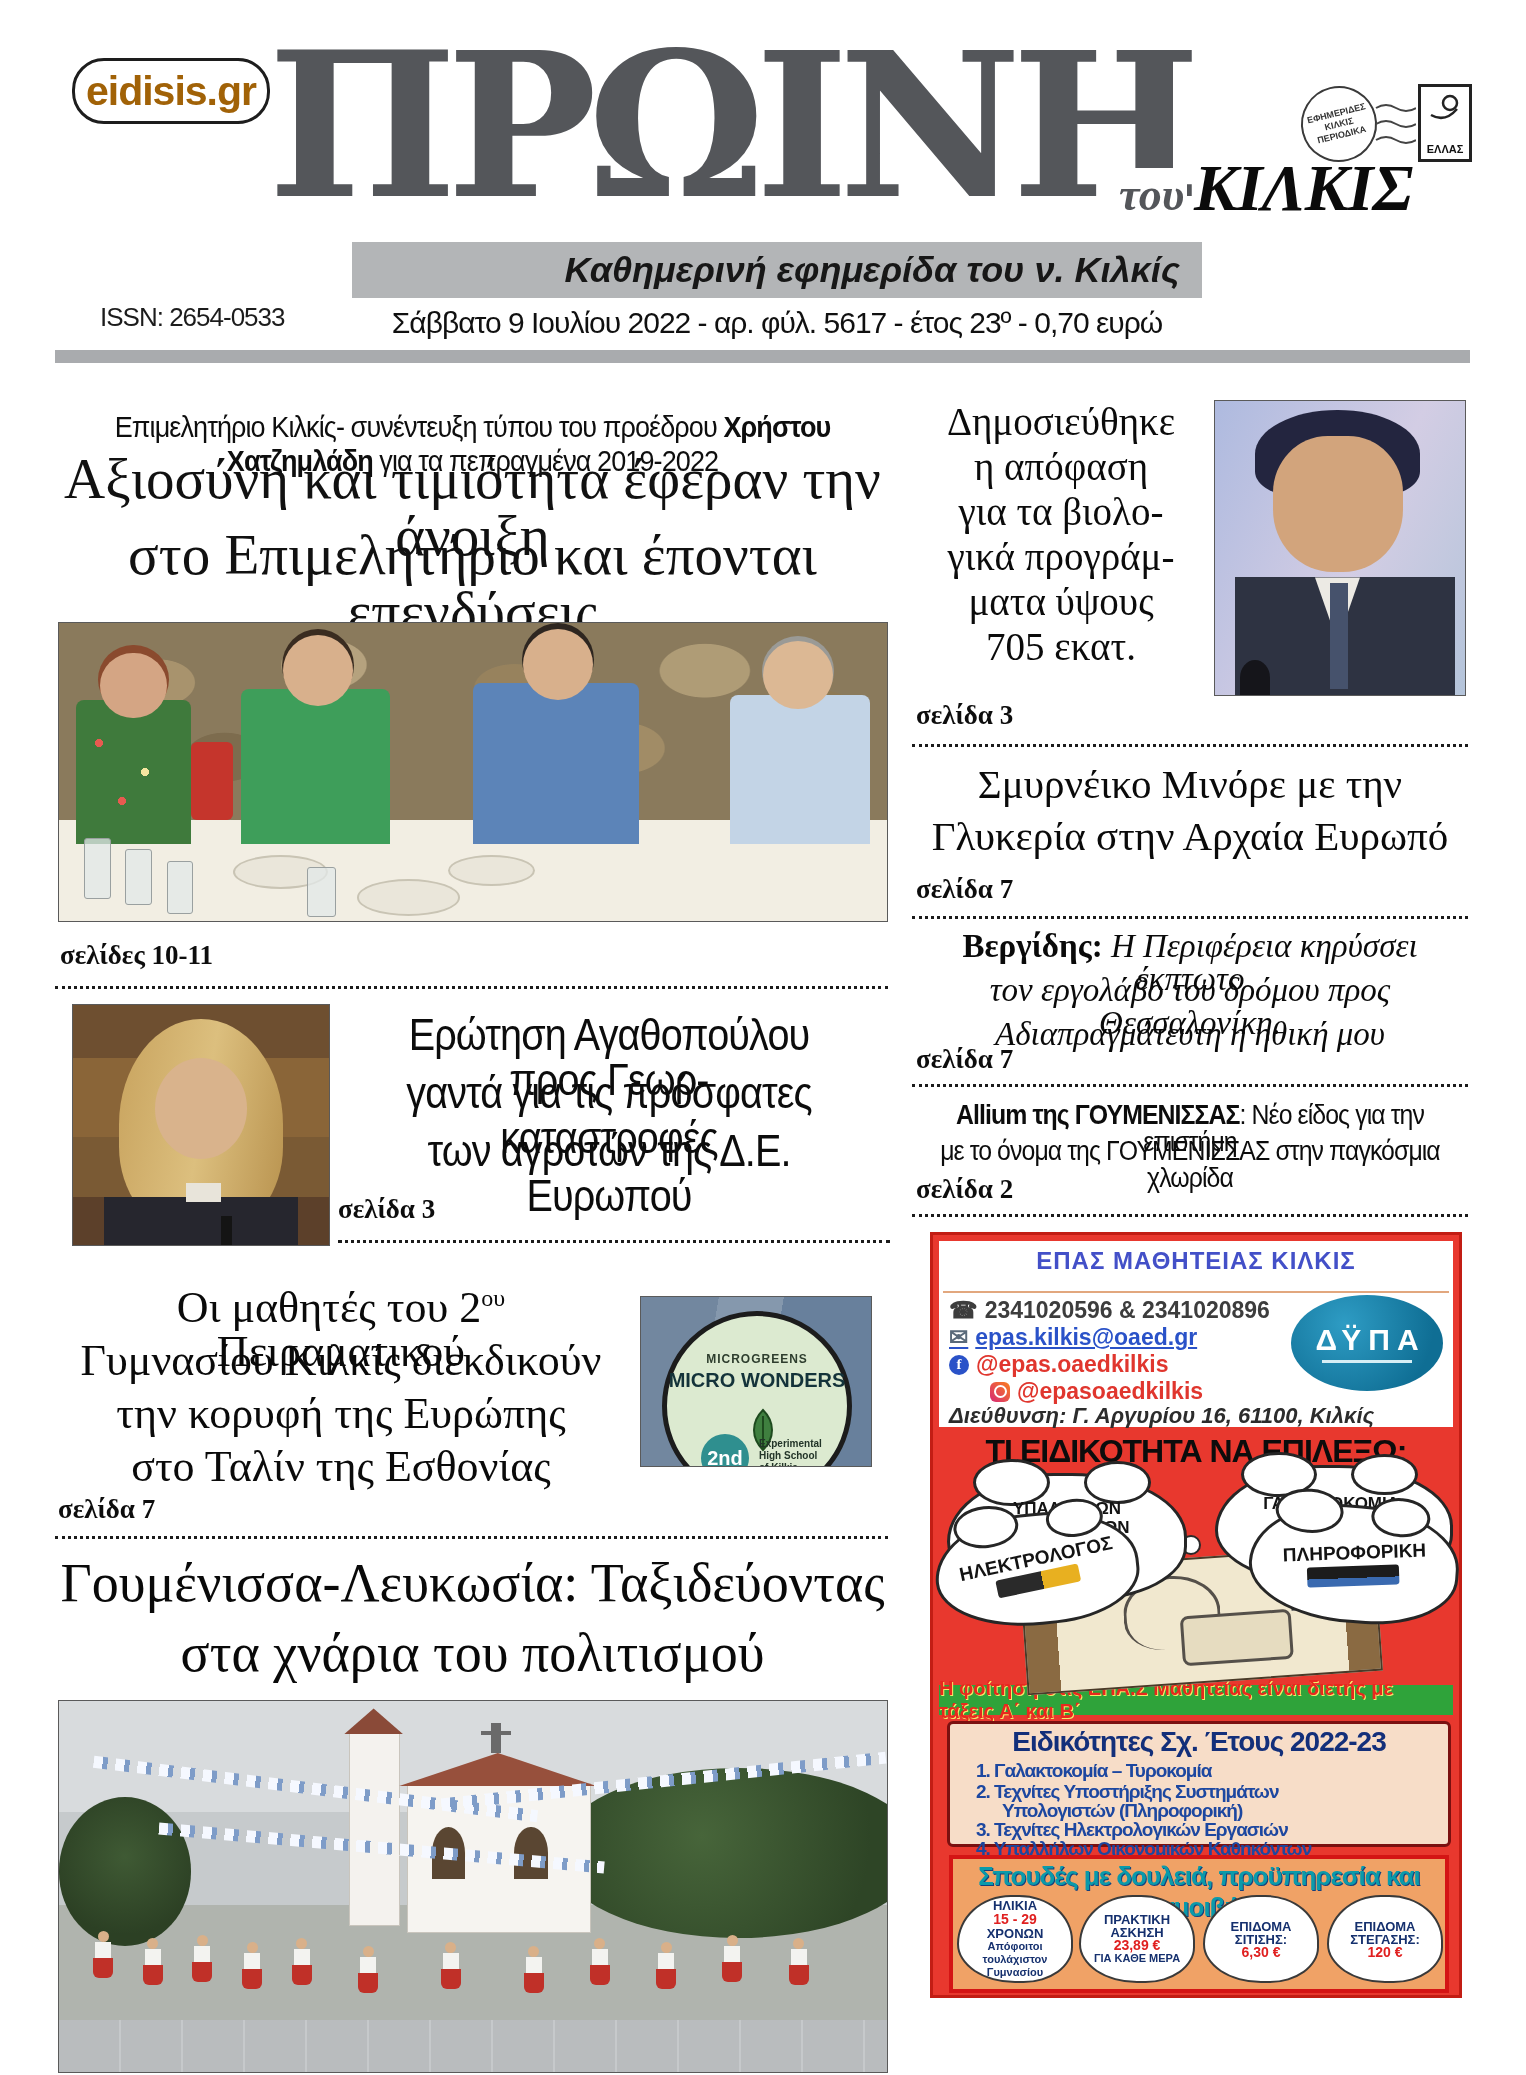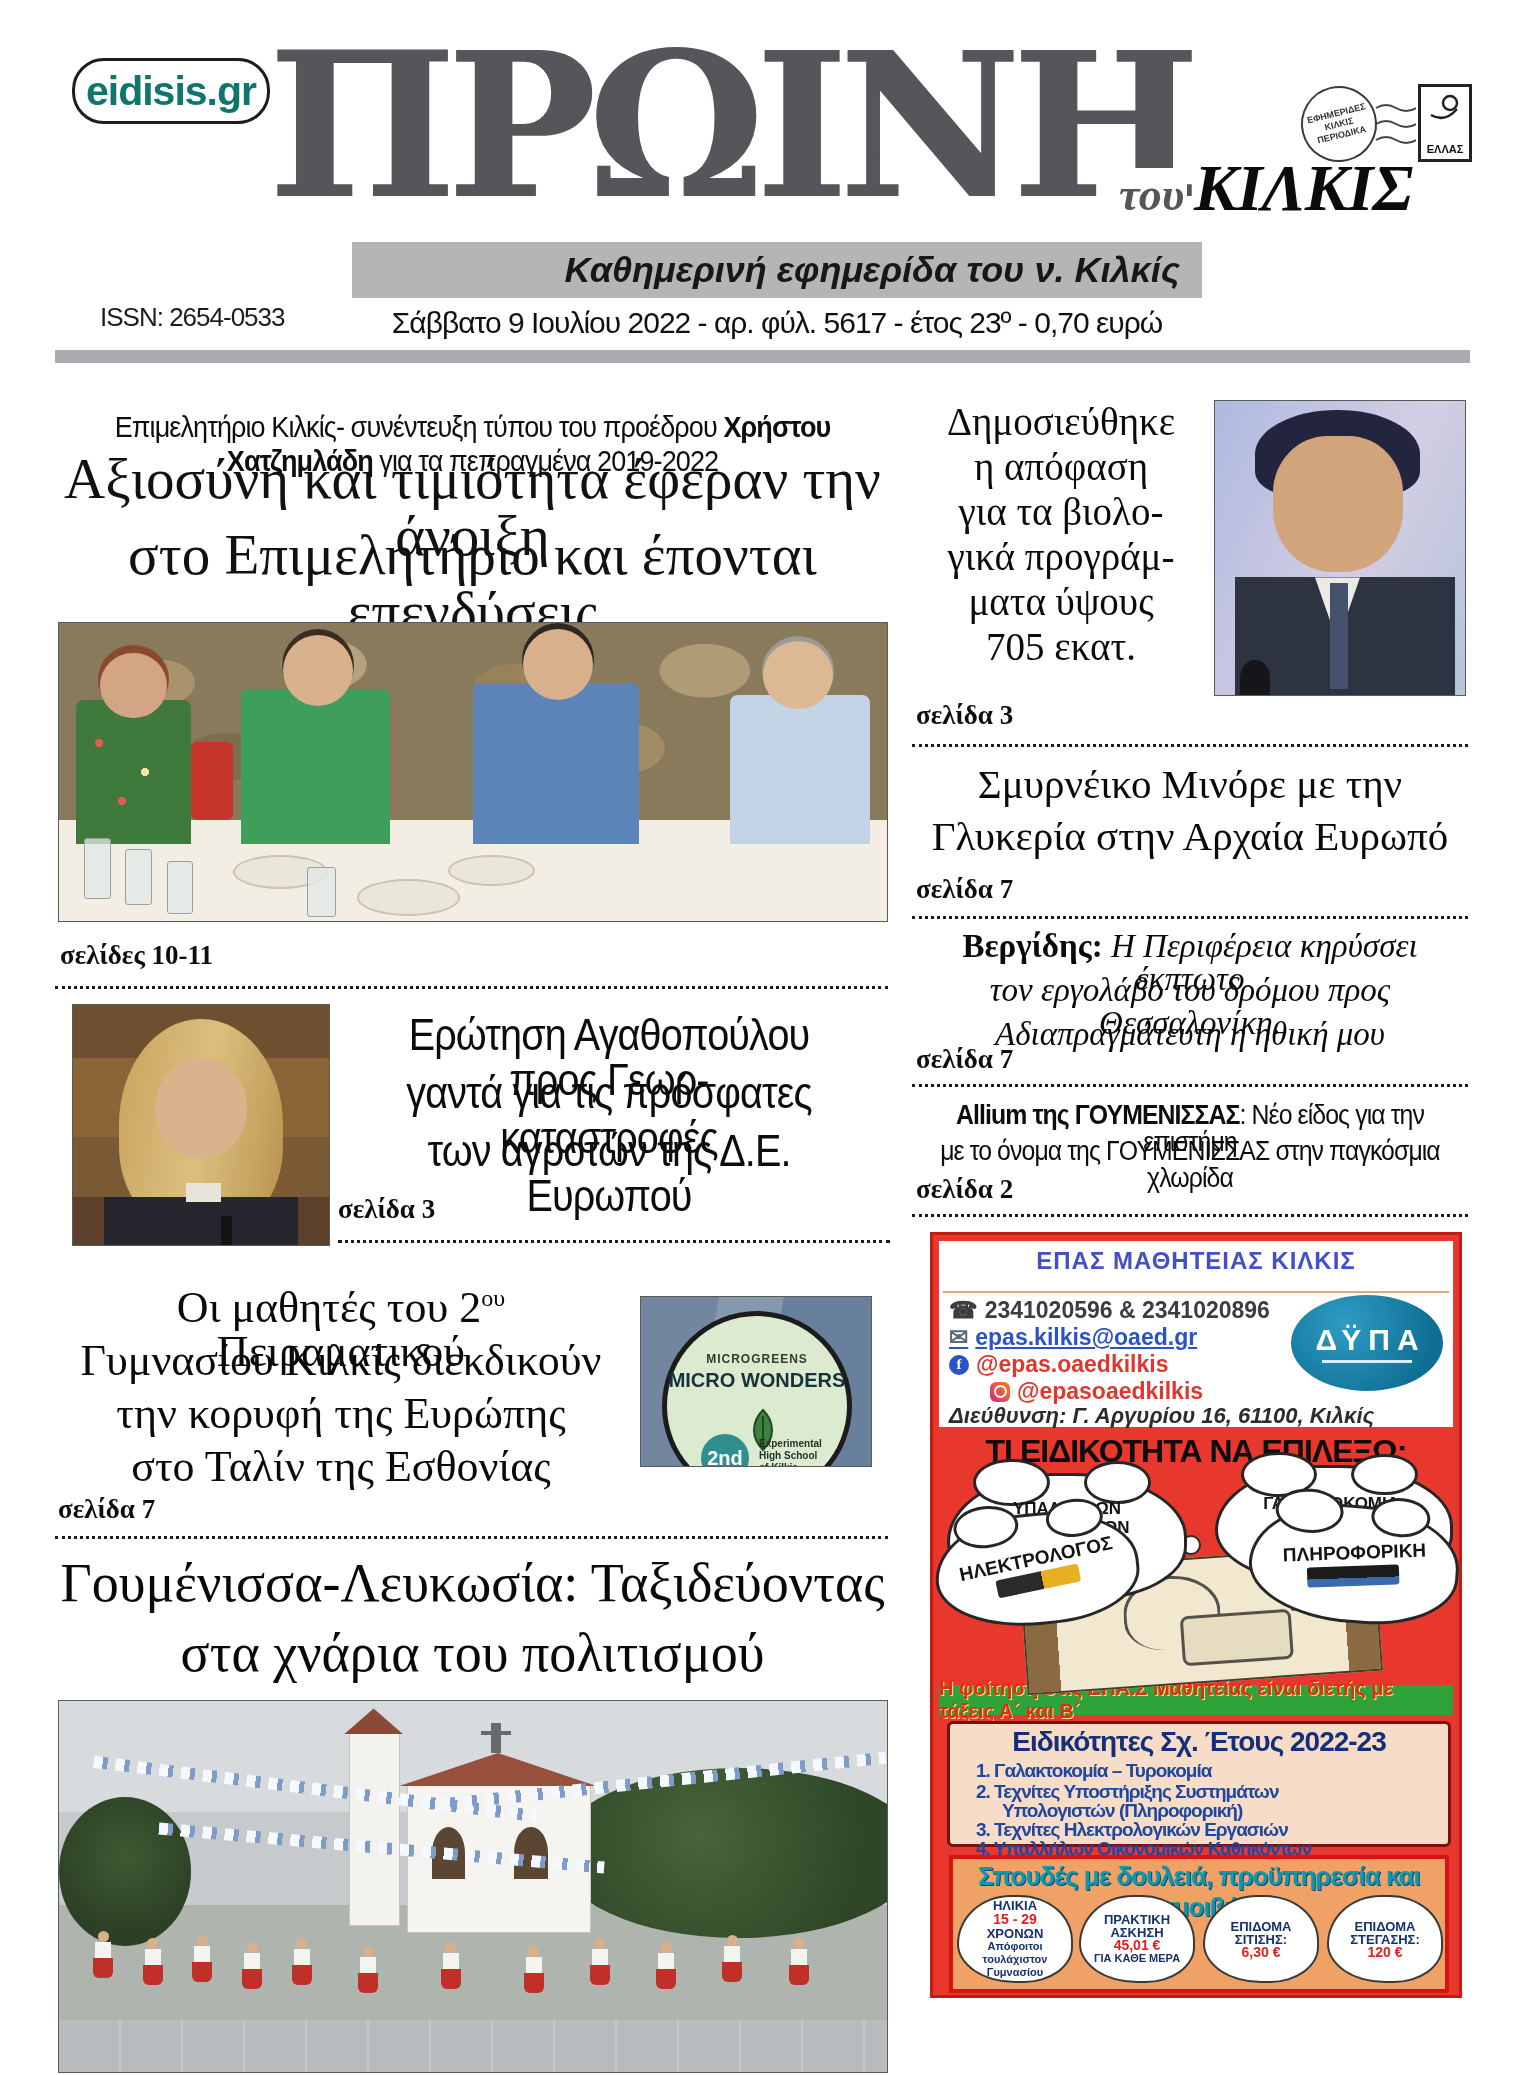--- a/index.html
+++ b/index.html
@@ -7,21 +7,21 @@
         font-family:"Liberation Serif",serif;color:#111;}
   .abs{position:absolute;}
   .serif{font-family:"Liberation Serif",serif;}
   .ctr{text-align:center;}
   .dotted{border-top:3px dotted #1b1b1b;height:0;}
   .pageref{font-family:"Liberation Serif",serif;font-weight:bold;font-size:27px;color:#0d0d0d;}
 
   
   .pill{left:72px;top:58px;width:192px;height:60px;border:3px solid #1d1d1d;border-radius:32px;
         display:flex;align-items:center;justify-content:center;background:#fff;}
-  .pill span{font-family:"Liberation Sans",sans-serif;font-weight:bold;font-size:41px;letter-spacing:-1px;color:#0f766e;}
+  .pill span{font-family:"Liberation Sans",sans-serif;font-weight:bold;font-size:41px;letter-spacing:-1px;color:#a16207;}
   .bigtitle{left:268px;top:26px;font-family:"DejaVu Serif",serif;font-weight:bold;font-size:200px;
         line-height:1;letter-spacing:-10px;color:#54565a;}
   .tou{left:1116px;top:168px;font-weight:bold;font-style:italic;font-size:46px;color:#54565a;background:#fff;padding:0 3px;}
   .kilkis{left:1194px;top:150px;font-weight:bold;font-style:italic;font-size:66px;letter-spacing:-1px;color:#0b0b0b;}
   .stamp-round{left:1301px;top:86px;width:72px;height:72px;border:2px solid #3a3a3a;border-radius:50%;
         display:flex;flex-direction:column;align-items:center;justify-content:center;transform:rotate(-14deg);}
   .stamp-round div{font-family:"Liberation Sans",sans-serif;font-size:9px;font-weight:bold;color:#333;line-height:11px;}
   .stamp-rect{left:1418px;top:84px;width:54px;height:78px;border:3px solid #222;display:flex;flex-direction:column;
         align-items:center;justify-content:space-between;padding:4px 2px;box-sizing:border-box;}
   .stamp-rect .lbl{font-family:"Liberation Sans",sans-serif;font-size:11px;font-weight:bold;color:#111;}
@@ -466,21 +466,21 @@
       <div class="ben-title">Σπουδές με δουλειά, προϋπηρεσία και αμοιβή</div>
       <div class="bcloud bc1">
         <div class="bt">ΗΛΙΚΙΑ</div>
         <div><span class="bv">15 - 29</span> <span class="bt">ΧΡΟΝΩΝ</span></div>
         <div class="bn">Απόφοιτοι τουλάχιστον</div>
         <div class="bn">Γυμνασίου</div>
       </div>
       <div class="bcloud bc2">
         <div class="bt">ΠΡΑΚΤΙΚΗ</div>
         <div class="bt">ΑΣΚΗΣΗ</div>
-        <div class="bv">45,01 €</div>
+        <div class="bv">23,89 €</div>
         <div class="bn">ΓΙΑ ΚΑΘΕ ΜΕΡΑ</div>
       </div>
       <div class="bcloud bc3">
         <div class="bt">ΕΠΙΔΟΜΑ</div>
         <div class="bt">ΣΙΤΙΣΗΣ:</div>
         <div class="bv">6,30 €</div>
       </div>
       <div class="bcloud bc4">
         <div class="bt">ΕΠΙΔΟΜΑ</div>
         <div class="bt">ΣΤΕΓΑΣΗΣ:</div>

